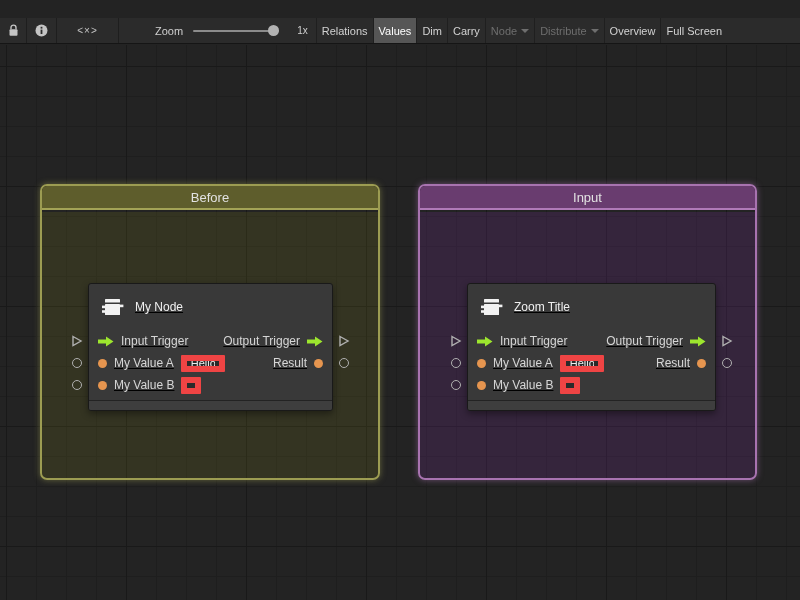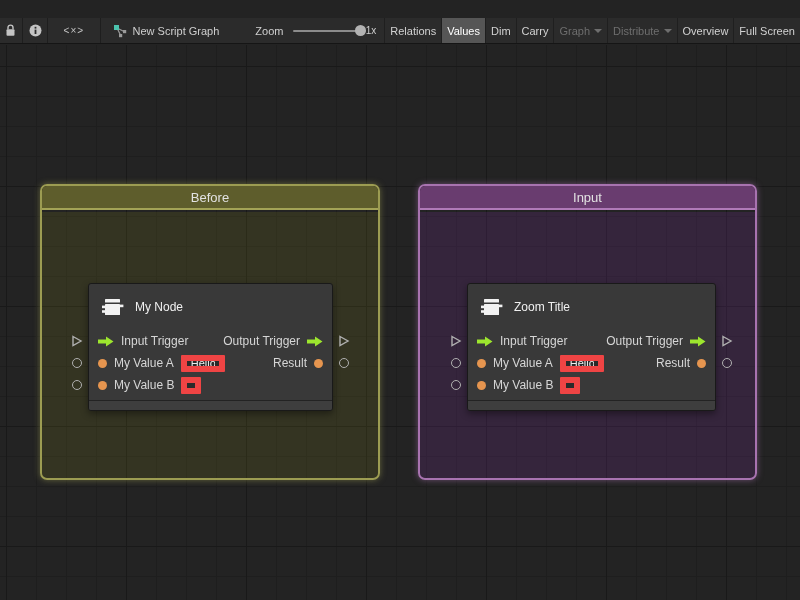--- a/index.html
+++ b/index.html
@@ -25,21 +25,21 @@
   }
   .tb-icon-btn { display: flex; align-items: center; justify-content: center; }
   .tb-sep { border-left: 1px solid #1e1e1e; }
   .w-lock { width: 26px; } .w-info { width: 30px; } .w-code { width: 62px; }
   .code-glyph { color: #c4c4c4; font-size: 10px; letter-spacing: 1px; }
   .newgraph { display: flex; align-items: center; gap: 6px; margin-left: 12px; color: #cfcfcf; font-size: 11px; white-space: nowrap; }
   .zoom-label { display: flex; align-items: center; margin-left: 36px; color: #cfcfcf; font-size: 11px; }
   .zoom-slider { position: relative; width: 86px; margin-left: 10px; display: flex; align-items: center; }
   .zoom-track { width: 100%; height: 2px; background: #8c8c8c; border-radius: 1px; }
   .zoom-handle { position: absolute; right: 0px; top: 50%; margin-top: -5.5px; width: 11px; height: 11px; border-radius: 50%; background: #b2b2b2; }
-  .zoom-value { display: flex; align-items: center; margin-left: 0; margin-right: 8px; color: #cfcfcf; font-size: 10px; }
+  .zoom-value { display: flex; align-items: center; margin-left: 18px; margin-right: 8px; color: #cfcfcf; font-size: 10px; }
   .tbtn {
     display: flex; align-items: center; gap: 4px; padding: 0 5px; color: #d2d2d2;
     font-size: 11px; white-space: nowrap; border-left: 1px solid #1f1f1f; cursor: default;
   }
   .tbtn.active { background: #565656; color: #ffffff; }
   .tbtn.disabled { color: #6e6e6e; }
   .caret { width: 0; height: 0; border-left: 4px solid transparent; border-right: 4px solid transparent; border-top: 4px solid #6e6e6e; margin-top: 1px; }
   
   .canvas {
     position: absolute; top: 45px; left: 0; width: 800px; height: 555px;
@@ -58,21 +58,21 @@
   .group.after  { left: 418px; top: 139px; width: 339px; height: 296px; border: 2px solid #a873b0; box-shadow: 0 0 6px rgba(168,115,176,.55); }
   .group-header { height: 24px; display: flex; align-items: center; padding: 0 10px; font-size: 13px; color: #e2e2e2; justify-content: center; }
   .group.before .group-header { background: #5e5d2c; border-bottom: 2px solid #a3a356; }
   .group.after  .group-header { background: #693c6f; border-bottom: 2px solid #b07ab8; }
   .group-body { position: absolute; left: 0; right: 0; top: 26px; bottom: 0; }
   .group.before .group-body { background: rgba(141,146,33,0.16); }
   .group.after  .group-body { background: rgba(140,50,180,0.18); }
   
   .node {
     position: absolute; width: 245px; background: #393939; border: 1px solid #191919;
-    border-radius: 3px; box-shadow: 0 3px 7px rgba(0,0,0,.4);
+    border-radius: 3px; box-shadow: 0 3px 7px rgba(0,0,0,.4); text-decoration: underline;
   }
   .node.n0 { left: 88px; top: 238px; }
   .node.n1 { left: 467px; top: 238px; width: 249px; }
   .node-header { height: 46px; display: flex; align-items: center; gap: 10px; padding: 0 12px; }
   .node-title { color: #f0f0f0; font-size: 12px; }
   .row { height: 22px; display: flex; align-items: center; justify-content: space-between; padding: 0 9px; }
   .pg { display: flex; align-items: center; gap: 7px; }
   .plabel { color: #d6d6d6; font-size: 12px; }
   .dot { width: 9px; height: 9px; border-radius: 50%; background: #e6954f; }
   .pfield {
@@ -110,51 +110,40 @@
           <circle cx="6.5" cy="6.5" r="6" fill="#c4c4c4"></circle>
           <rect x="5.6" y="2.8" width="1.8" height="1.8" fill="#2b2b2b"></rect>
           <rect x="5.6" y="5.6" width="1.8" height="4.4" fill="#2b2b2b"></rect>
         </svg>
       </span>
     </div>
     <div class="tb-icon-btn w-code tb-sep">
       <span class="code-glyph">&lt;×&gt;</span>
     </div>
     <div class="tb-sep"></div>
-    <div class="newgraph">
-      <span>
-        <svg width="14" height="14" viewBox="0 0 14 14">
-          <path d="M4 4 L11 7.5 M4 4 L7.5 11" stroke="#9a9a9a" stroke-width="1.2" fill="none"></path>
-          <rect x="1" y="1" width="5" height="5" fill="#4cc3ae"></rect>
-          <rect x="10" y="6" width="3.2" height="3.2" fill="#9a9a9a"></rect>
-          <rect x="6" y="10" width="3.2" height="3.2" fill="#9a9a9a"></rect>
-        </svg>
-      </span>
-      <span>New Script Graph</span>
-    </div>
     <div class="zoom-label">Zoom</div>
     <div class="zoom-slider">
       <div class="zoom-track"></div>
       <div class="zoom-handle"></div>
     </div>
     <div class="zoom-value">1x</div>
     <div class="tbtn">
       <span>Relations</span>
     </div>
     <div class="tbtn active">
       <span>Values</span>
     </div>
     <div class="tbtn">
       <span>Dim</span>
     </div>
     <div class="tbtn">
       <span>Carry</span>
     </div>
     <div class="tbtn disabled">
-      <span>Graph</span>
+      <span>Node</span>
       <span class="caret"></span>
     </div>
     <div class="tbtn disabled">
       <span>Distribute</span>
       <span class="caret"></span>
     </div>
     <div class="tbtn">
       <span>Overview</span>
     </div>
     <div class="tbtn">

